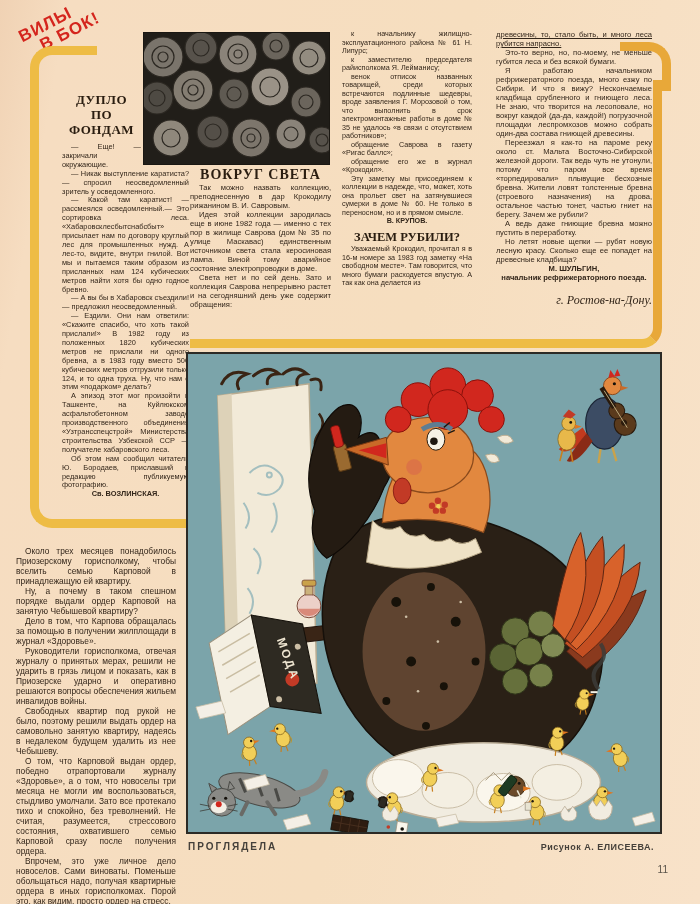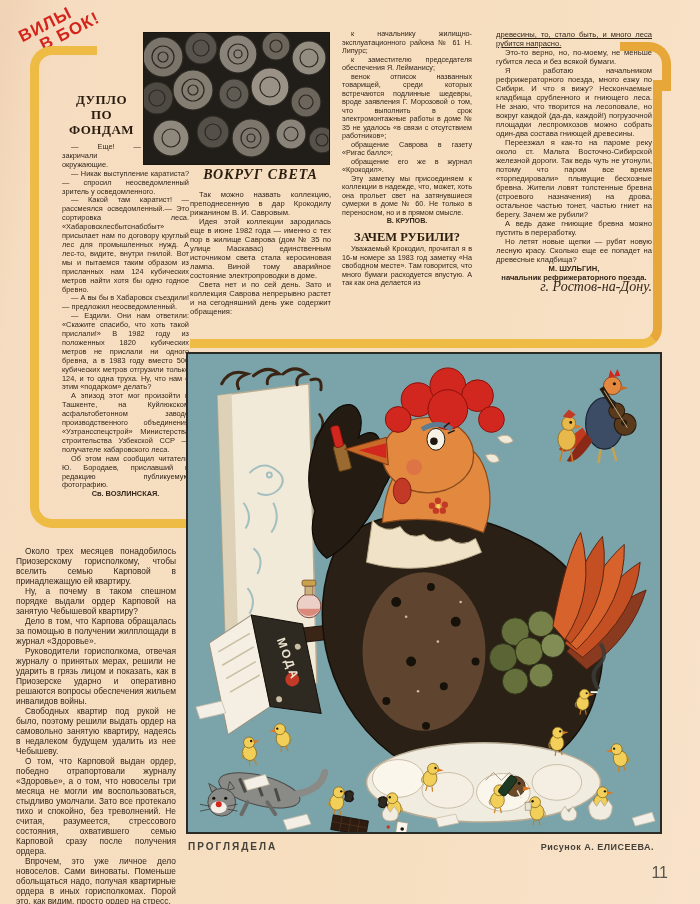--- a/index.html
+++ b/index.html
@@ -18,36 +18,36 @@
   #fr-tr{left:620px;top:42px;width:42px;height:40px;border-right:9px solid #e8a839;border-top:9px solid #e8a839;border-top-right-radius:22px;}
   #fr-r {left:653px;top:80px;width:9px;height:242px;background:#e8a839;}
   #fr-br{left:190px;top:322px;width:463px;height:17px;border-right:9px solid #e8a839;border-bottom:9px solid #eebc45;border-bottom-right-radius:20px;}
   
   #photo{position:absolute;left:143px;top:32px;width:187px;height:133px;}
   
   .col{position:absolute;font-size:7.4px;line-height:8.9px;text-align:justify;}
   .col .para{text-indent:9px;}
   .col .noind{text-indent:0;text-decoration:underline;}
   .col .sig{text-align:center;font-weight:bold;text-indent:0;}
-  .col .loc{text-align:right;font-style:italic;font-family:"Liberation Serif",serif;font-size:14px;text-indent:0;margin-top:0;}
+  .col .loc{text-align:right;font-style:italic;font-family:"Liberation Serif",serif;font-size:12px;text-indent:0;margin-top:14px;}
   h2,h3{font-family:"Liberation Serif",serif;font-weight:bold;text-align:center;margin:0;color:#2a1d10;}
   #col1{left:62px;top:92px;width:127px;}
   #col1 h2{font-size:13px;line-height:15px;margin-bottom:6px;letter-spacing:0.5px;}
   #ph-spacer{float:right;width:48px;height:76px;}
   #col2{left:190px;top:170px;width:141px;font-size:7.6px;line-height:9px;}
-  #col2 h2{font-size:14px;margin-bottom:11px;letter-spacing:1px;font-style:italic;}
+  #col2 h2{font-size:14px;margin-bottom:4px;letter-spacing:1px;}
   #col3{left:342px;top:30px;width:130px;font-size:7.2px;line-height:8.5px;}
   #col3 h3{font-size:12.5px;margin:7px 0 4px 0;}
   #col4{left:496px;top:30px;width:156px;font-size:7.6px;line-height:9px;}
   #col-bottom{left:16px;top:546px;width:160px;font-size:8.4px;line-height:10px;}
   
   #illo{position:absolute;left:186px;top:352px;width:476px;height:482px;border:2px solid #2c2a25;box-sizing:border-box;background:#7ba4aa;}
   #cap-left{position:absolute;left:188px;top:841px;font-weight:bold;font-size:10px;letter-spacing:2px;color:#45403a;}
   #cap-right{position:absolute;right:46px;top:842px;font-weight:bold;font-size:9px;letter-spacing:0.5px;color:#45403a;}
-  #pagenum{position:absolute;right:32px;top:864px;font-size:16px;color:#5a544a;}
+  #pagenum{position:absolute;right:32px;top:864px;font-size:10px;color:#5a544a;}
 </style>
 </head>
 <body>
 
 <div id="page">
 
   <div class="rubric">
     <div>ВИЛЫ</div>
     <div class="r2">В БОК!</div>
   </div>
@@ -124,21 +124,21 @@
     <div class="para">Так можно назвать коллекцию, преподнесенную в дар Крокодилу рижанином В. И. Савровым.</div>
         <div class="para">Идея этой коллекции зародилась еще в июне 1982 года — именно с тех пор в жилище Саврова (дом № 35 по улице Маскавас) единственным источником света стала керосиновая лампа. Виной тому аварийное состояние электропроводки в доме.</div>
         <div class="para">Света нет и по сей день. Зато и коллекция Саврова непрерывно растет и на сегодняшний день уже содержит обращения:</div>
       </div>
   </div>
 
   <div class="col" id="col3">
     <div>
 
     <div class="para">к начальнику жилищно-эксплуатационного района № 61 Н. Липурс;</div>
-        <div class="para">к заместителю председателя обеспечения Я. Лейманису;</div>
+        <div class="para">к заместителю председателя райисполкома Я. Лейманису;</div>
         <div class="para">венок отписок названных товарищей, среди которых встречаются подлинные шедевры, вроде заявления Г. Морозовой о том, что выполнить в срок электромонтажные работы в доме № 35 не удалось «в связи с отсутствием работников»;</div>
         <div class="para">обращение Саврова в газету «Ригас баллс»;</div>
         <div class="para">обращение его же в журнал «Крокодил».</div>
         <div class="para">Эту заметку мы присоединяем к коллекции в надежде, что, может, хоть она прольет свет на затянувшиеся сумерки в доме № 60. Не только в переносном, но и в прямом смысле.</div>
         <div class="sig">В. КРУПОВ.</div>
       </div>
     <h3>ЗАЧЕМ РУБИЛИ?</h3>
     <div>
 
     <div class="para">Уважаемый Крокодил, прочитал я в 16-м номере за 1983 год заметку «На свободном месте». Там говорится, что много бумаги расходуется впустую. А так как она делается из</div>

